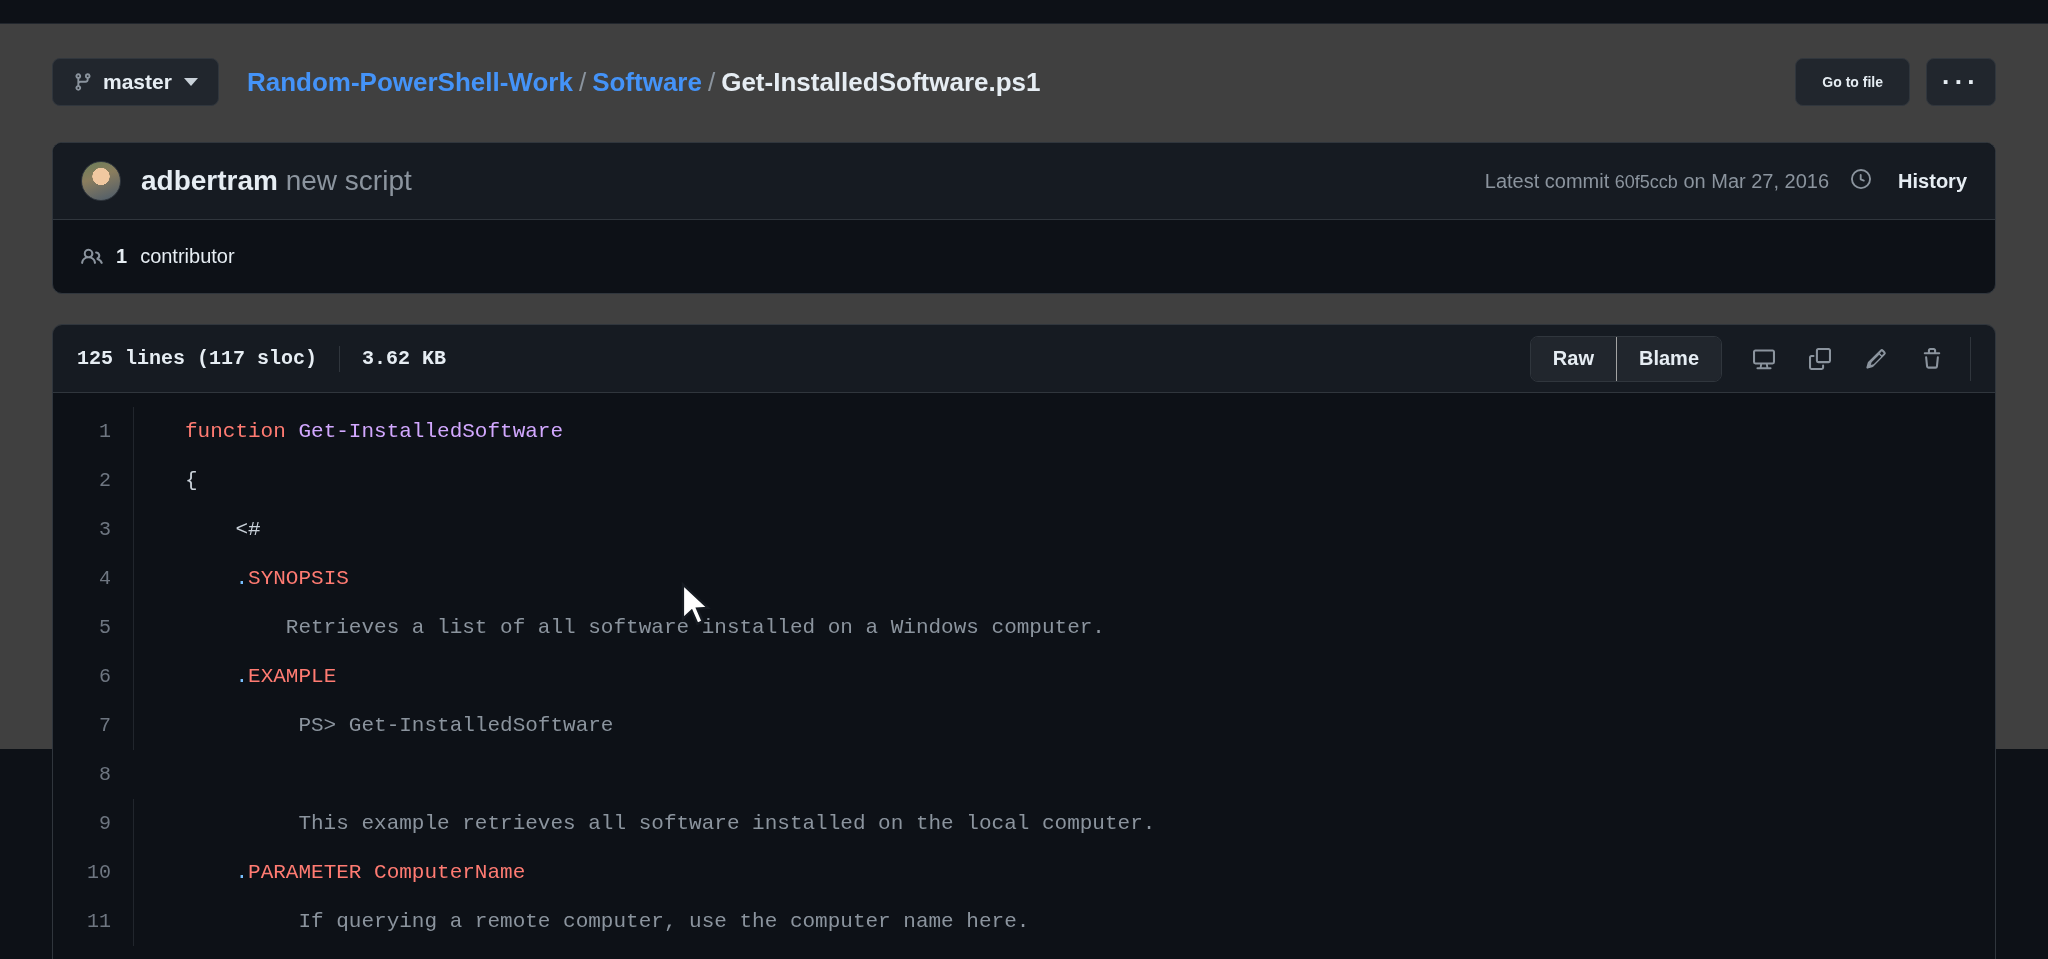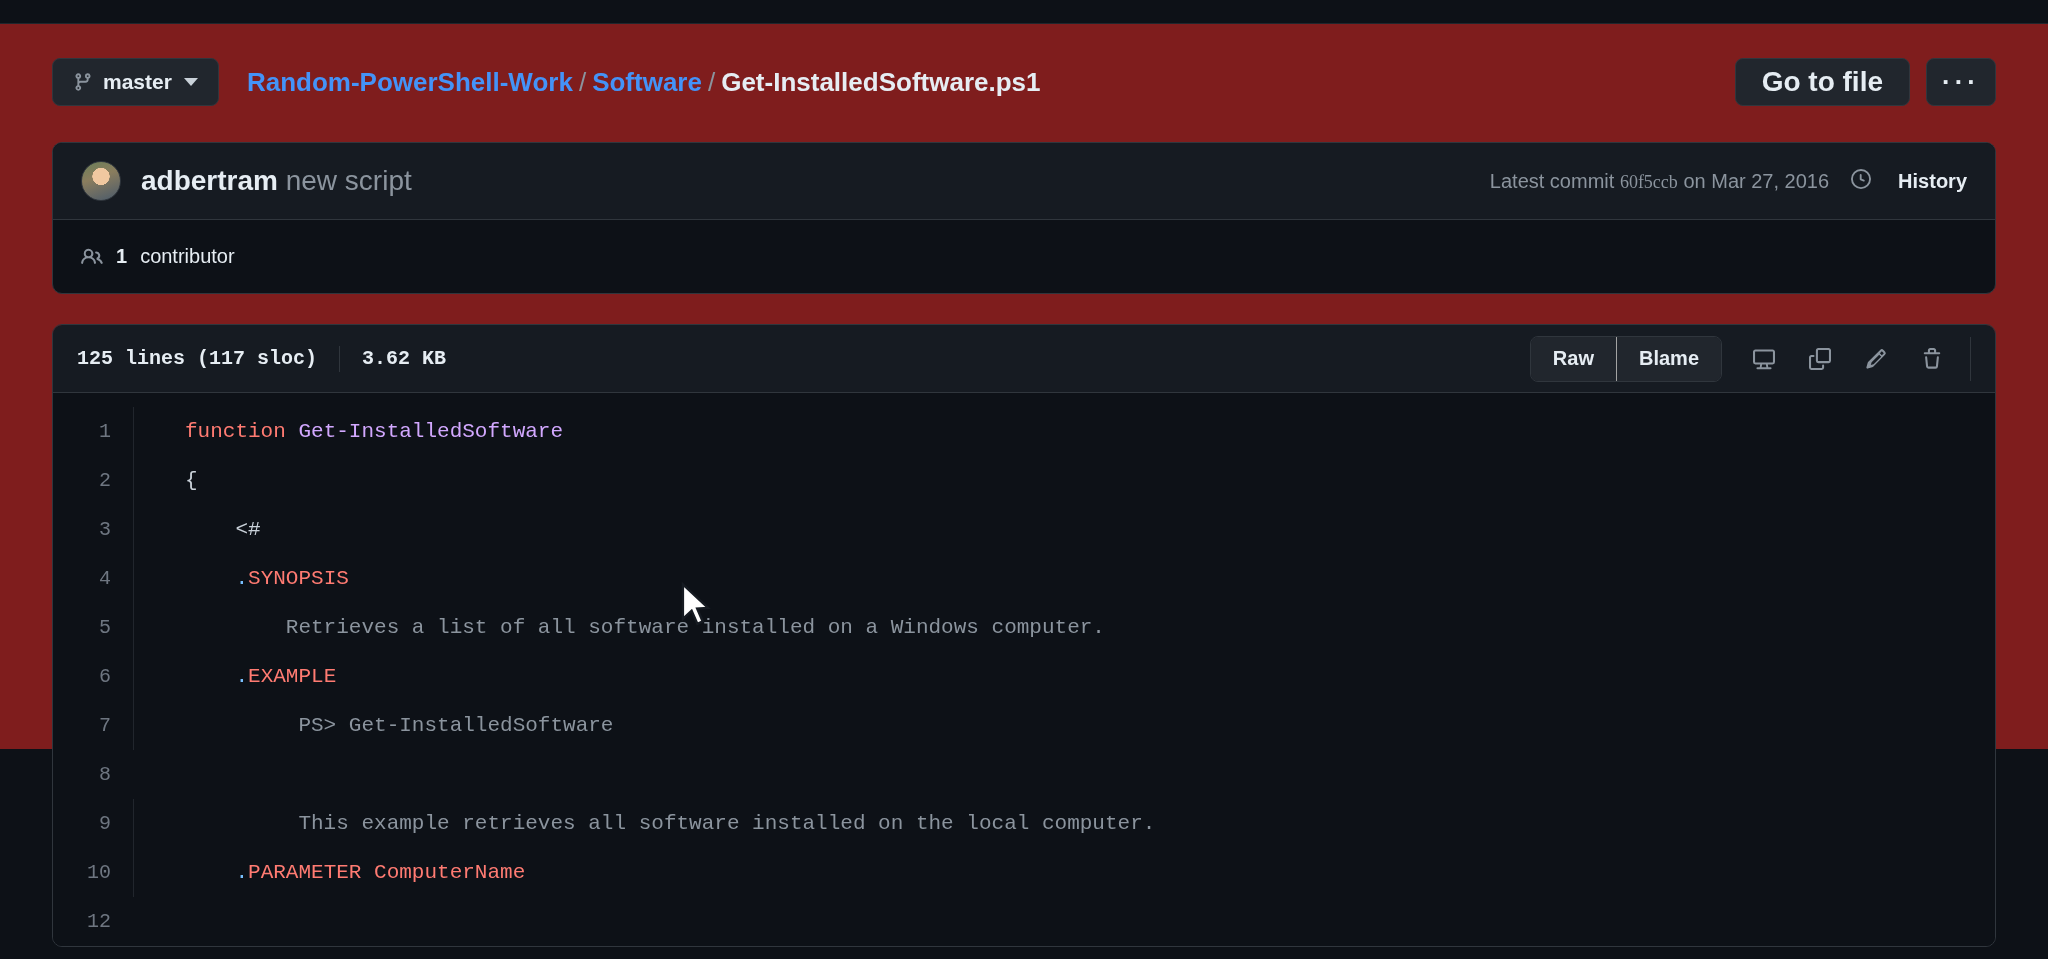--- a/index.html
+++ b/index.html
@@ -3,21 +3,21 @@
 <meta charset="utf-8">
 <style>
   * { box-sizing: border-box; }
   html, body {
     margin: 0; padding: 0;
     width: 2048px; height: 959px;
     background: #0d1117;
     font-family: "Liberation Sans", sans-serif;
     overflow: hidden;
   }
-  .page { width: 2048px; height: 749px; position: relative; background: #7f1d1d; }
+  .page { width: 2048px; height: 749px; position: relative; background: #404040; }
 
   .topbar { height: 24px; border-bottom: 1px solid #21262d; background: #0d1117; }
 
   .content { padding: 0 52px; }
 
   
   .file-header {
     display: flex; align-items: center;
     height: 68px; margin-top: 24px;
   }
@@ -41,21 +41,21 @@
   }
   .breadcrumb a { color: #4493f8; font-weight: 700; text-decoration: none; cursor: pointer; }
   .breadcrumb .sep { color: #8b949e; font-weight: 400; margin: 0 6px; }
   .breadcrumb .cur { color: #e6edf3; font-weight: 700; }
 
   .header-actions { margin-left: auto; display: flex; align-items: center; gap: 16px; }
   .btn {
     display: inline-flex; align-items: center; justify-content: center;
     height: 48px; padding: 0 26px;
     background: #21262d; border: 1px solid #30363d; border-radius: 8px;
-    color: #e6edf3; font-size: 28px; font-weight: 600; cursor: pointer;
+    color: #e6edf3; font-size: 14px; font-weight: 600; cursor: pointer;
     white-space: nowrap;
   }
   .btn.kebab { width: 70px; padding: 0; letter-spacing: 4px; font-size: 26px; line-height: 0; }
 
   
   .box {
     margin-top: 26px;
     border: 1px solid #30363d; border-radius: 10px;
     background: #0d1117; overflow: hidden;
   }
@@ -70,21 +70,21 @@
       radial-gradient(circle at 50% 38%, #f0c8a0 0 28%, transparent 29%),
       linear-gradient(160deg, #6b7f58 0%, #8a7d5e 40%, #4a5a6b 100%);
     flex: none; border: 1px solid #30363d;
   }
   .commit-meta { margin-left: 20px; font-size: 28px; color: #8b949e; white-space: nowrap; }
   .commit-meta .who { color: #e6edf3; font-weight: 700; cursor: pointer; }
   .commit-meta .msg { color: #8b949e; cursor: pointer; }
 
   .commit-right { margin-left: auto; display: flex; align-items: center; gap: 22px; white-space: nowrap; }
   .latest { font-size: 20px; color: #8b949e; }
-  .latest .sha { font-family: Liberation Serif, serif; font-size: 18px; color: #8b949e; }
+  .latest .sha { font-family: Liberation Sans, sans-serif; font-size: 18px; color: #8b949e; }
   .history { display: inline-flex; align-items: center; gap: 27px; color: #e6edf3; font-size: 20px; font-weight: 700; cursor: pointer; }
   .history svg { color: #8b949e; }
 
   .contrib-row {
     display: flex; align-items: center; gap: 13px;
     height: 74px; padding: 0 28px;
     border-top: 1px solid #30363d;
     font-size: 20px; color: #e6edf3;
   }
   .contrib-row .cicon { color: #8b949e; display: inline-flex; }
@@ -276,20 +276,24 @@
           </div>
           <div class="line">
             <div class="ln">9</div>
             <div class="lc"><span class="cm">         This example retrieves all software installed on the local computer.</span></div>
           </div>
           <div class="line">
             <div class="ln">10</div>
             <div class="lc"><span class="pl">    </span><span class="dot">.</span><span class="k">PARAMETER ComputerName</span></div>
           </div>
           <div class="line">
+            <div class="ln">11</div>
+            <div class="lc"><span class="cm">         If querying a remote computer, use the computer name here.</span></div>
+          </div>
+          <div class="line">
             <div class="ln">12</div>
             <div class="lc"><span class="pl"></span></div>
           </div>
         </div>
     </div>
   </div>
 
   <svg class="cursor" width="34" height="46" viewBox="0 0 12 19">
     <path d="M1 1 L1 15.2 L4.6 11.9 L7 17.3 L9.2 16.3 L6.9 11 L11.4 10.7 Z" fill="#ffffff" stroke="#161b22" stroke-width="1"></path>
   </svg>

